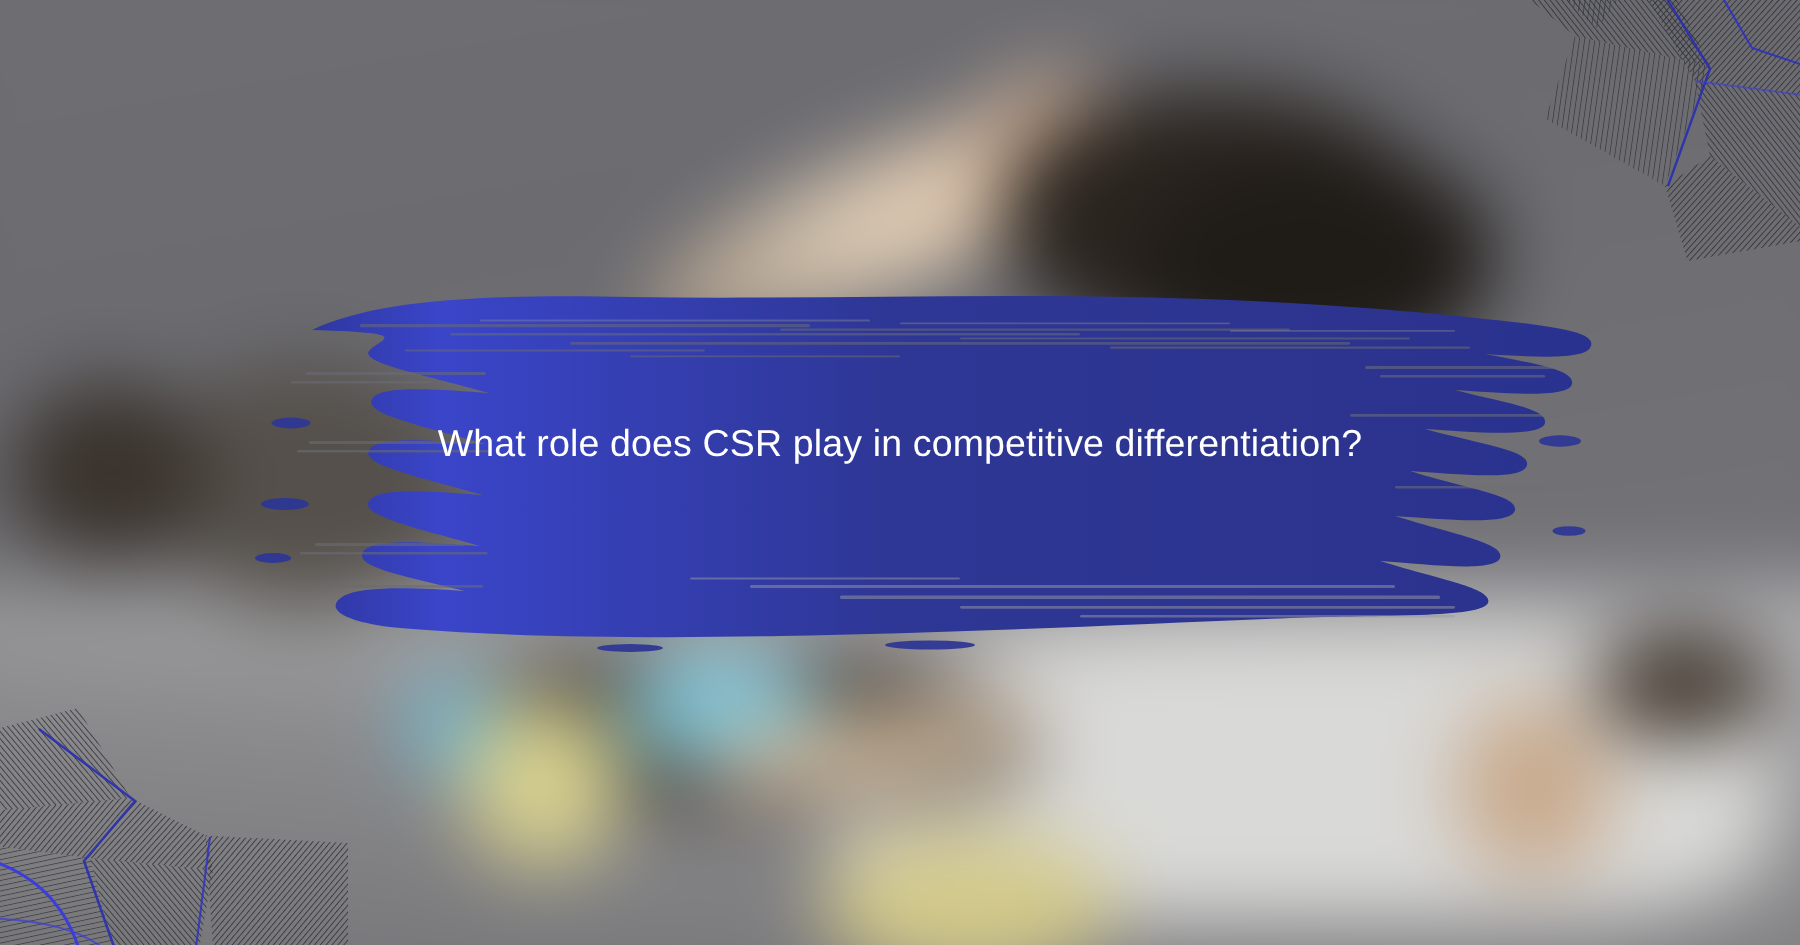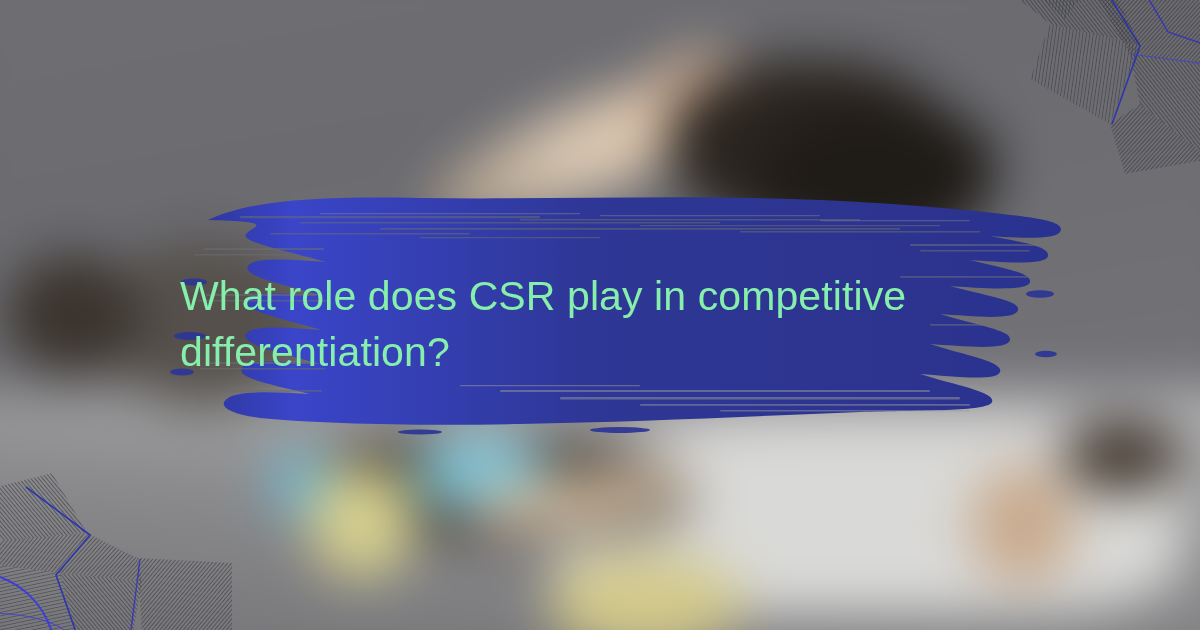--- a/index.html
+++ b/index.html
@@ -154,22 +154,23 @@
     height: 276px;
   }
   .stroke-svg { display: block; width: 100%; height: 100%; }
 
   
   .headline {
     position: absolute;
     left: 180px;
     top: 268px;
     width: 840px;
-    color: #86efac;
-    font-size: 41px;
+    text-align: center;
+    color: #ffffff;
+    font-size: 25px;
     line-height: 56px;
     font-weight: 400;
     letter-spacing: 0.1px;
     white-space: pre-line;
   }
 </style>
 </head>
 <body>
 
 <div class="canvas">

